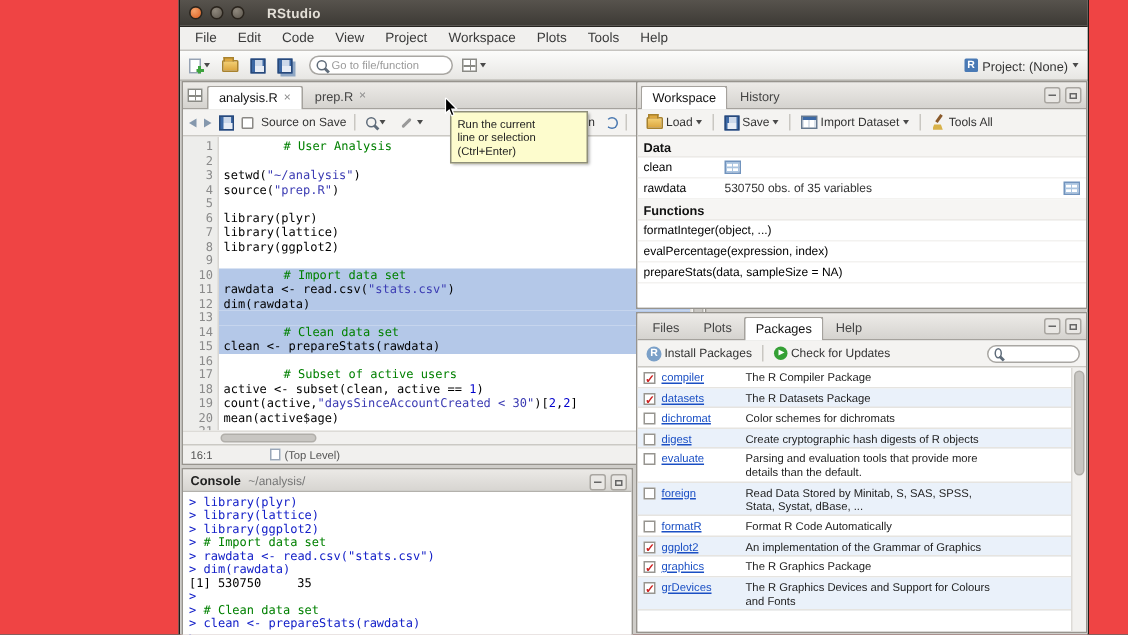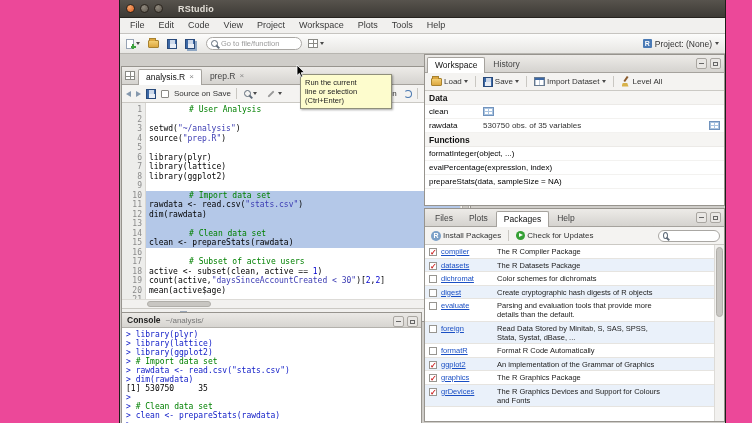--- a/index.html
+++ b/index.html
@@ -1,18 +1,18 @@
 <!DOCTYPE html>
 <html><head>
 <meta charset="utf-8">
 <style>
   * { margin:0; padding:0; box-sizing:border-box; }
   html,body { width:752px; height:423px; overflow:hidden; }
   body { background:#000; font-family:"Liberation Sans",sans-serif; position:relative; }
-  .screen { position:absolute; inset:0; background:#ec4899; }
+  .screen { position:absolute; inset:0; background:#ef4444; }
 
   .window { position:absolute; left:119px; top:0; width:607px; height:423px;
             background:#d8d6d3; border-left:1px solid #1f1d1a; border-right:1px solid #1f1d1a;
             display:flex; flex-direction:column; }
 
   
   .titlebar { flex:0 0 18px; background:linear-gradient(#57534d,#3d3a35); border-bottom:1px solid #26231f;
               display:flex; align-items:center; padding:0 6px; }
   .winbtn { width:9px; height:9px; border-radius:50%; margin-right:5px; border:1px solid #2a241d; }
   .winbtn.close { background:radial-gradient(circle at 35% 30%, #f5a36b, #dd5f21); }
@@ -30,21 +30,21 @@
   .goto-box { width:96px; height:13px; background:#fff; border:1px solid #a9a7a3; border-radius:7px;
               display:flex; align-items:center; padding:0 4px; gap:3px; margin-left:3px; }
   .goto-box input { border:none; outline:none; width:74px; font-size:7.5px; color:#555; background:transparent;
                     font-family:"Liberation Sans",sans-serif; }
   .goto-box input::placeholder { color:#9a9a9a; }
   .project-chooser { position:absolute; right:6px; top:0; height:100%; display:flex; align-items:center; gap:3px; font-size:8.5px; color:#333; }
 
   
   .content { flex:1; position:relative; background:#cfcdc9; }
   .pane { position:absolute; background:#fff; border:1px solid #97948e; display:flex; flex-direction:column; overflow:hidden; }
-  .source-pane    { left:1px;   top:12px;     width:350px; height:256px; }
+  .source-pane    { left:1px;   top:0;     width:350px; height:256px; }
   .console-pane   { left:1px;   top:258px; width:301px; height:134px; }
   .workspace-pane { left:304px; top:0;     width:301px; height:152px; }
   .packages-pane  { left:304px; top:154px; width:301px; height:214px; }
 
   
   .tabbar { flex:0 0 18px; background:linear-gradient(#edebe8,#d5d3cf); border-bottom:1px solid #a5a29d;
             display:flex; align-items:flex-end; padding-left:2px; position:relative; }
   .tab { font-size:8.5px; color:#444; padding:2px 7px 3px; height:16px; display:flex; align-items:center; gap:4px; border:1px solid transparent; border-bottom:none; }
   .tab.active { background:#fff; border-color:#a5a29d; color:#111; margin-bottom:-1px;
                 border-top-left-radius:2px; border-top-right-radius:2px; }
@@ -395,21 +395,21 @@
           </span>
           <span class="vsep"></span>
           <span class="tb-btn">
             <span class="i-table"></span>
             <span class="tool-label">Import Dataset</span>
             <span class="i-caret"></span>
           </span>
           <span class="vsep"></span>
           <span class="tb-btn">
             <span class="i-broom"></span>
-            <span class="tool-label">Level All</span>
+            <span class="tool-label">Tools All</span>
           </span>
         </div>
         <div class="ws-body">
             <div class="ws-section">Data</div>
             <div class="ws-row">
               <span class="ws-name">clean</span>
               <span class="ws-grid"></span>
             </div>
             <div class="ws-row">
               <span class="ws-name">rawdata</span>

